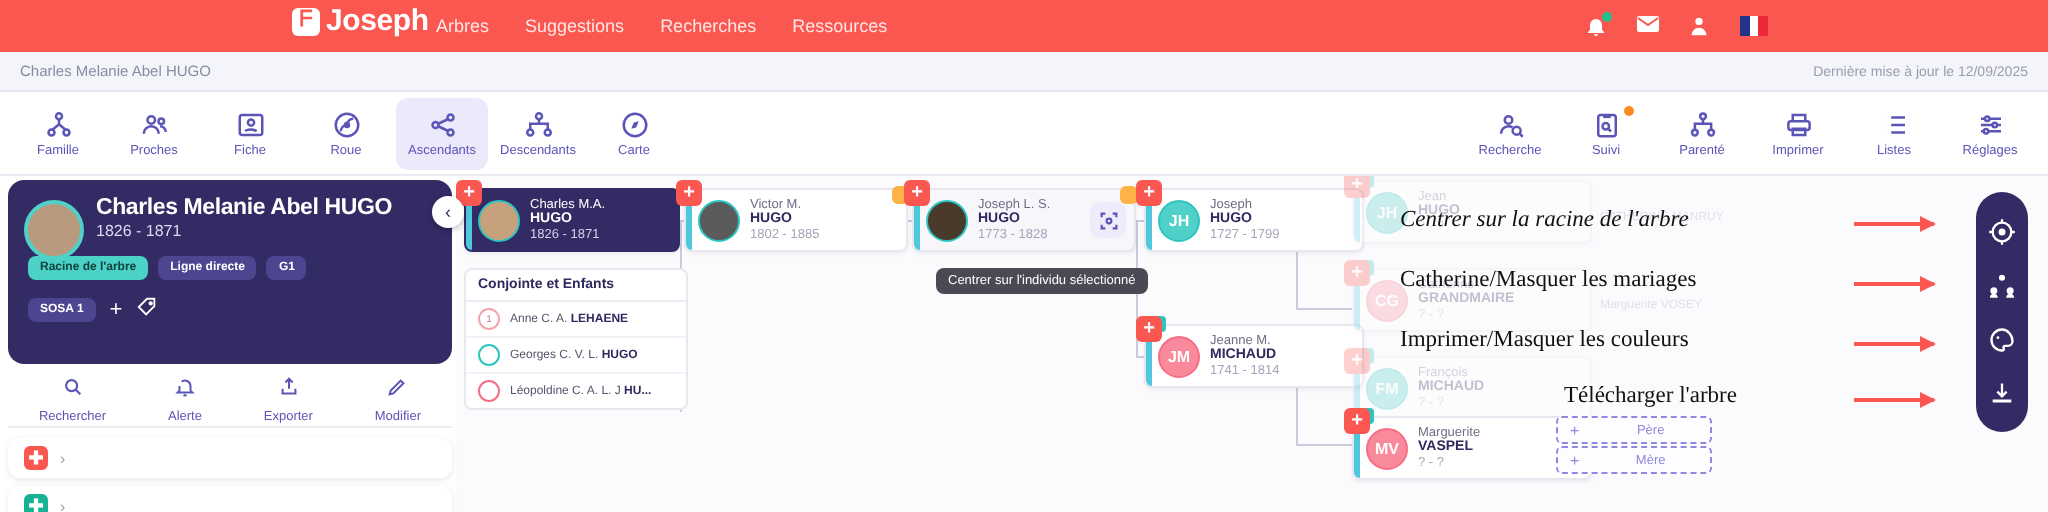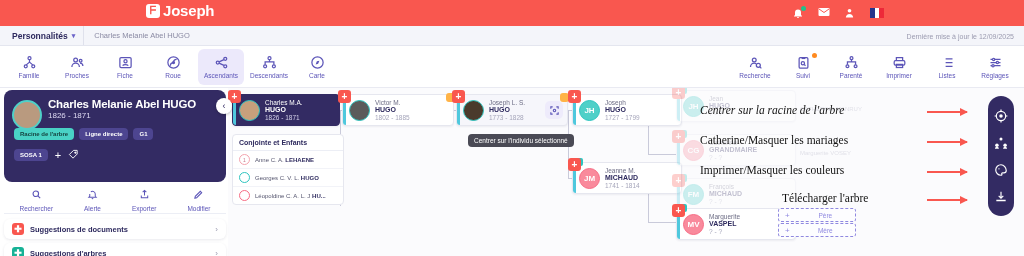--- a/index.html
+++ b/index.html
@@ -224,20 +224,26 @@
   .rtoolbar .ri { width:16px; height:16px; display:flex; align-items:center; justify-content:center; }
 </style>
 </head>
 <body>
 
 <div class="topbar">
   <div class="brand">
     <span class="brand-mark">ᖴ</span>
     <span>Joseph</span>
   </div>
+  <nav class="navlinks">
+    <a href="#">Arbres</a>
+    <a href="#">Suggestions</a>
+    <a href="#">Recherches</a>
+    <a href="#">Ressources</a>
+  </nav>
   <div class="topicons">
     <span class="ic">
       <svg width="12" height="12" viewBox="0 0 24 24" fill="#fff">
           <path d="M12 22a2 2 0 002-2h-4a2 2 0 002 2zm6-6v-5a6 6 0 10-12 0v5l-2 2v1h16v-1l-2-2z"></path>
         </svg>
       <i class="greendot"></i>
     </span>
     <span class="ic">
       <svg width="12" height="10" viewBox="0 0 24 20" fill="#fff">
           <path d="M2 0h20v20H2z" fill="none"></path>
@@ -253,24 +259,20 @@
     </span>
     <span class="flag">
       <i class="b"></i>
         <i class="w"></i>
         <i class="r"></i>
     </span>
   </div>
 </div>
 
 <div class="crumbbar">
-  <div class="crumb-sel">
-    <span>Personnalités</span>
-    <span class="chev">▾</span>
-  </div>
   <div class="crumb-txt">Charles Melanie Abel HUGO</div>
   <div class="lastupdate">Dernière mise à jour le 12/09/2025</div>
 </div>
 
 <div class="toolbar">
   <div class="tb-group tb-left">
     <div class="tb-item">
       <span>
           <svg width="15" height="15" viewBox="0 0 24 24" fill="none" stroke="#5c55b8" stroke-width="2">
             <circle cx="12" cy="5" r="2.4"></circle>
@@ -629,26 +631,24 @@
   <div class="sa">
     <span><svg width="11" height="11" viewBox="0 0 24 24" fill="none" stroke="#5c55b8" stroke-width="2.2">
           <path d="M4 20l4-1 11-11-3-3L5 16z"></path>
         </svg></span>
     <span class="lbl">Modifier</span>
   </div>
 </div>
 
 <div class="sugg" style="top:219px;">
   <span class="sq red">✚</span>
-  <span class="t">Suggestions de documents</span>
   <span class="ar">›</span>
 </div>
 <div class="sugg" style="top:243px;">
   <span class="sq green">✚</span>
-  <span class="t">Suggestions d'arbres</span>
   <span class="ar">›</span>
 </div>
 
 <div class="annot" style="left:700px;top:104px;font-style:italic;">
   <span class="atxt">Centrer sur la racine de l'arbre</span>
 </div>
 <div class="arrow" style="left:927px;top:111px;width:40px;"></div>
 
 <div class="annot" style="left:700px;top:134px;">
   <span class="atxt">Catherine/Masquer les mariages</span>

